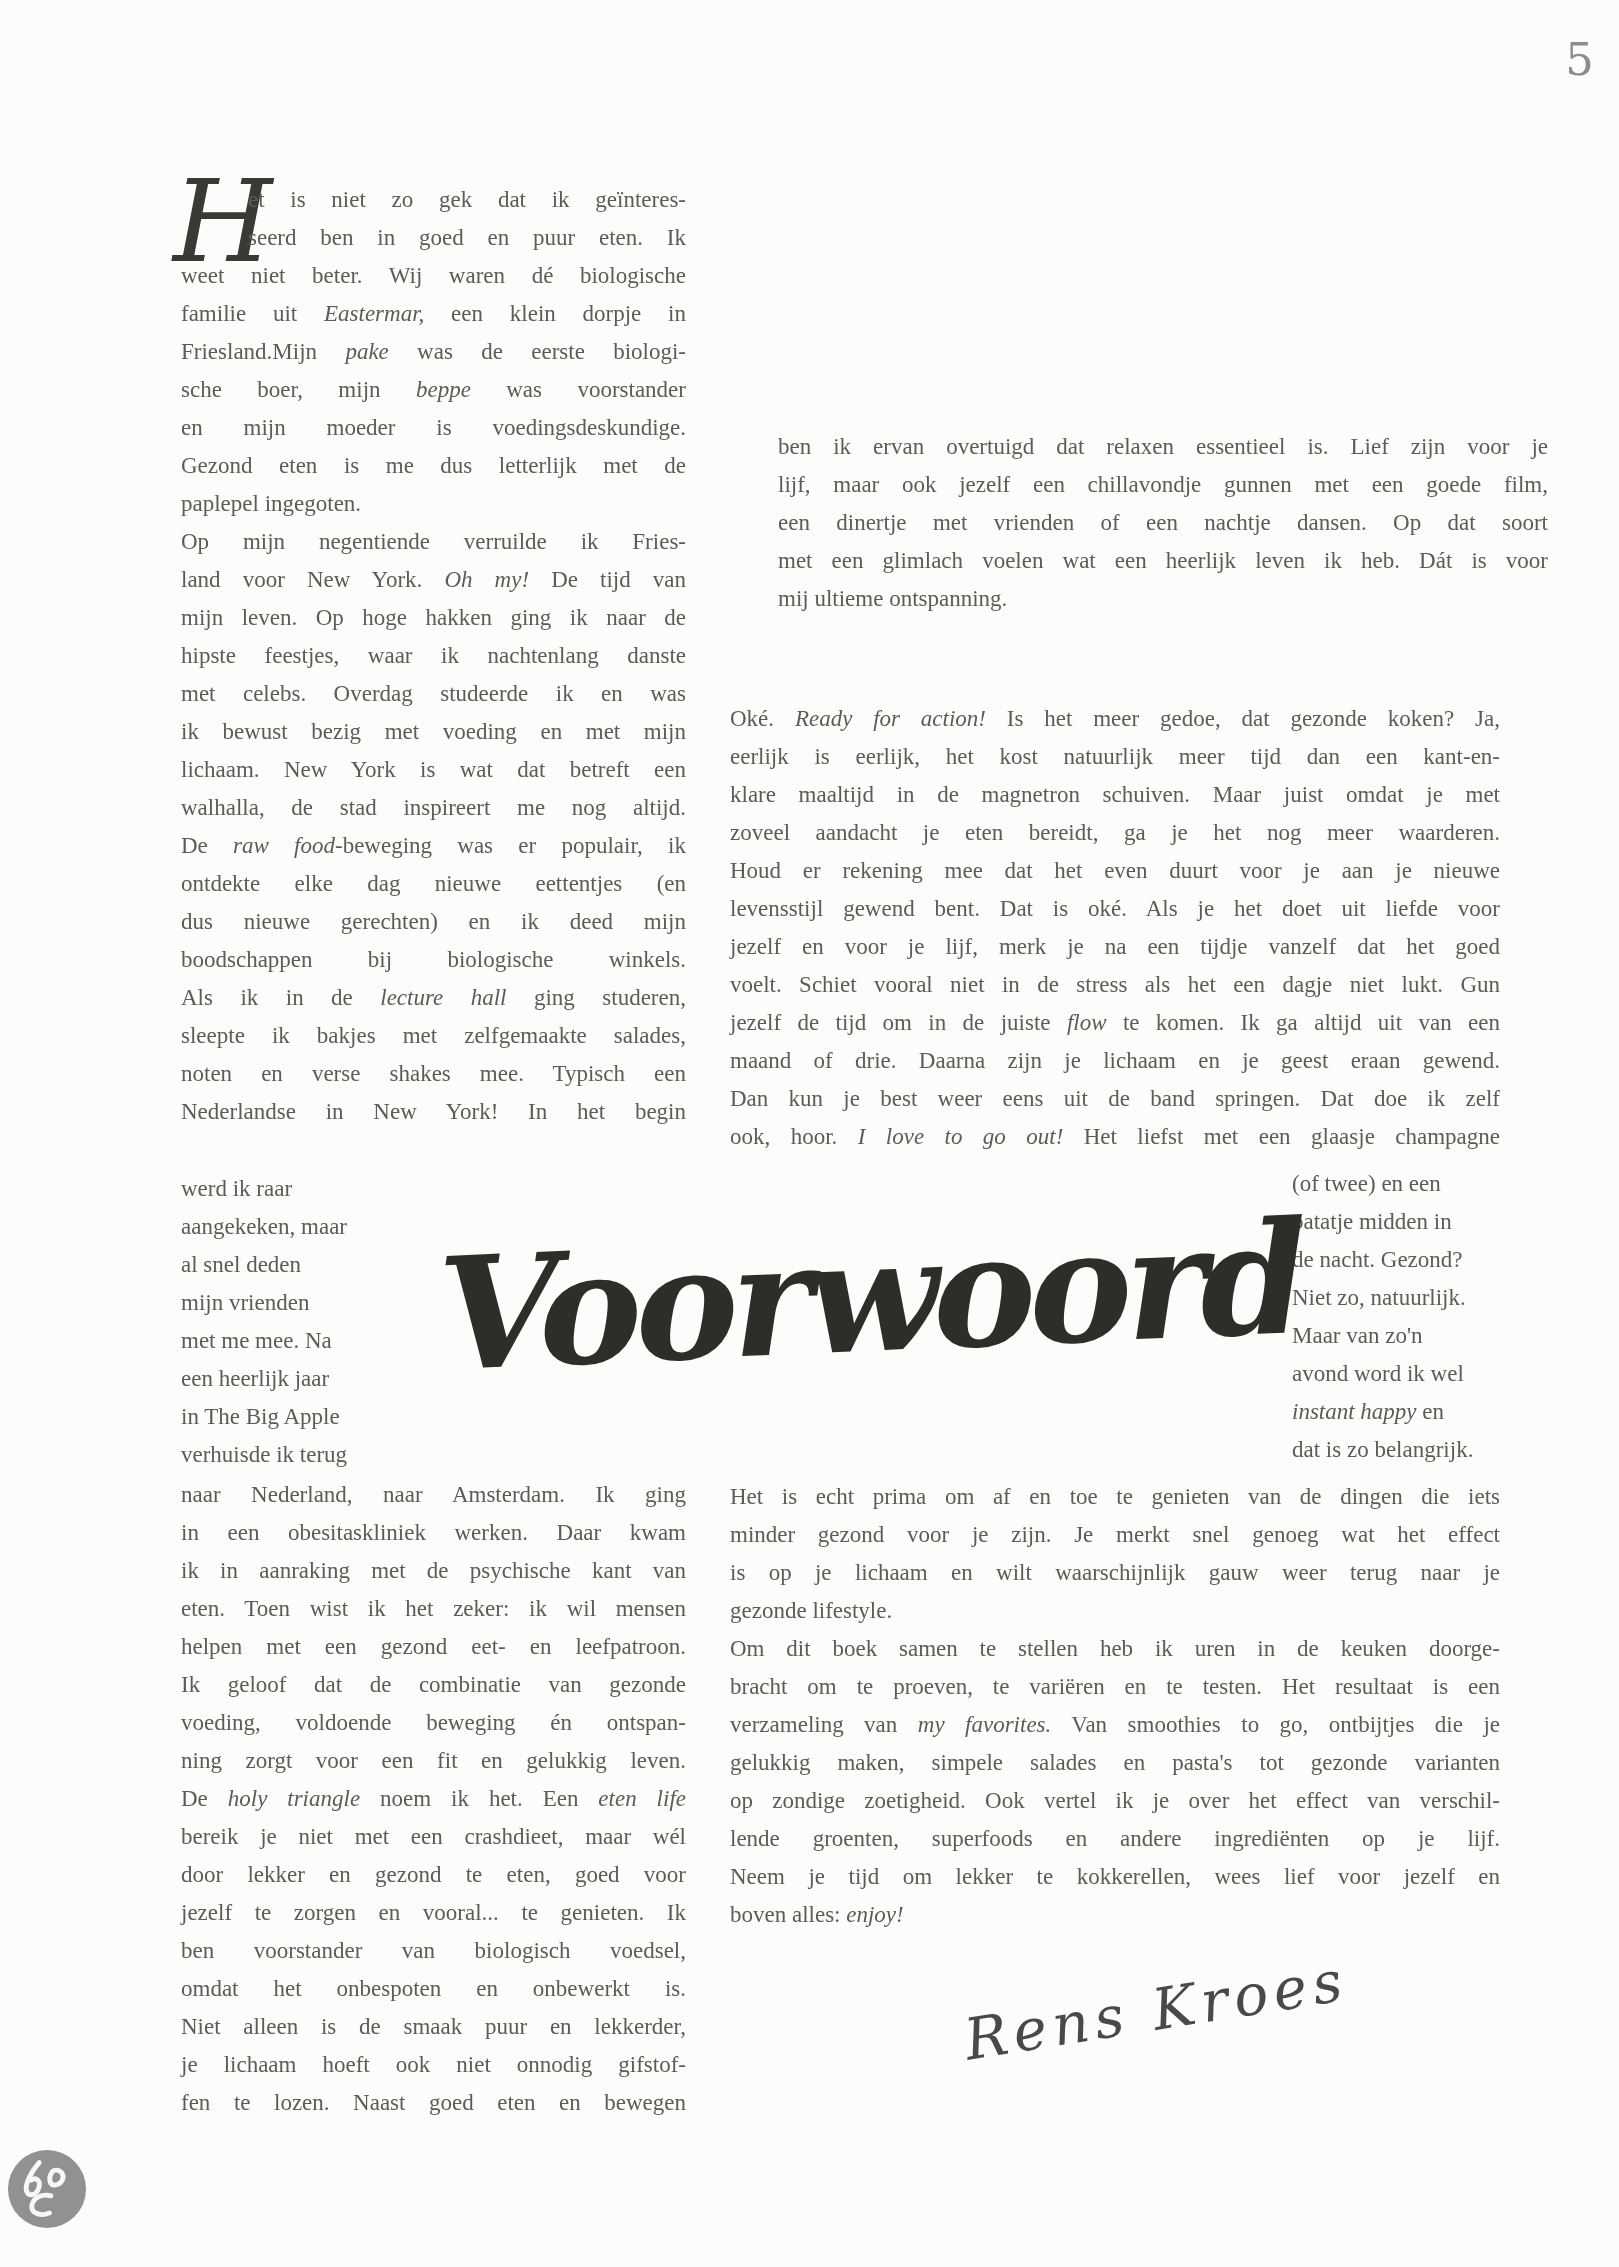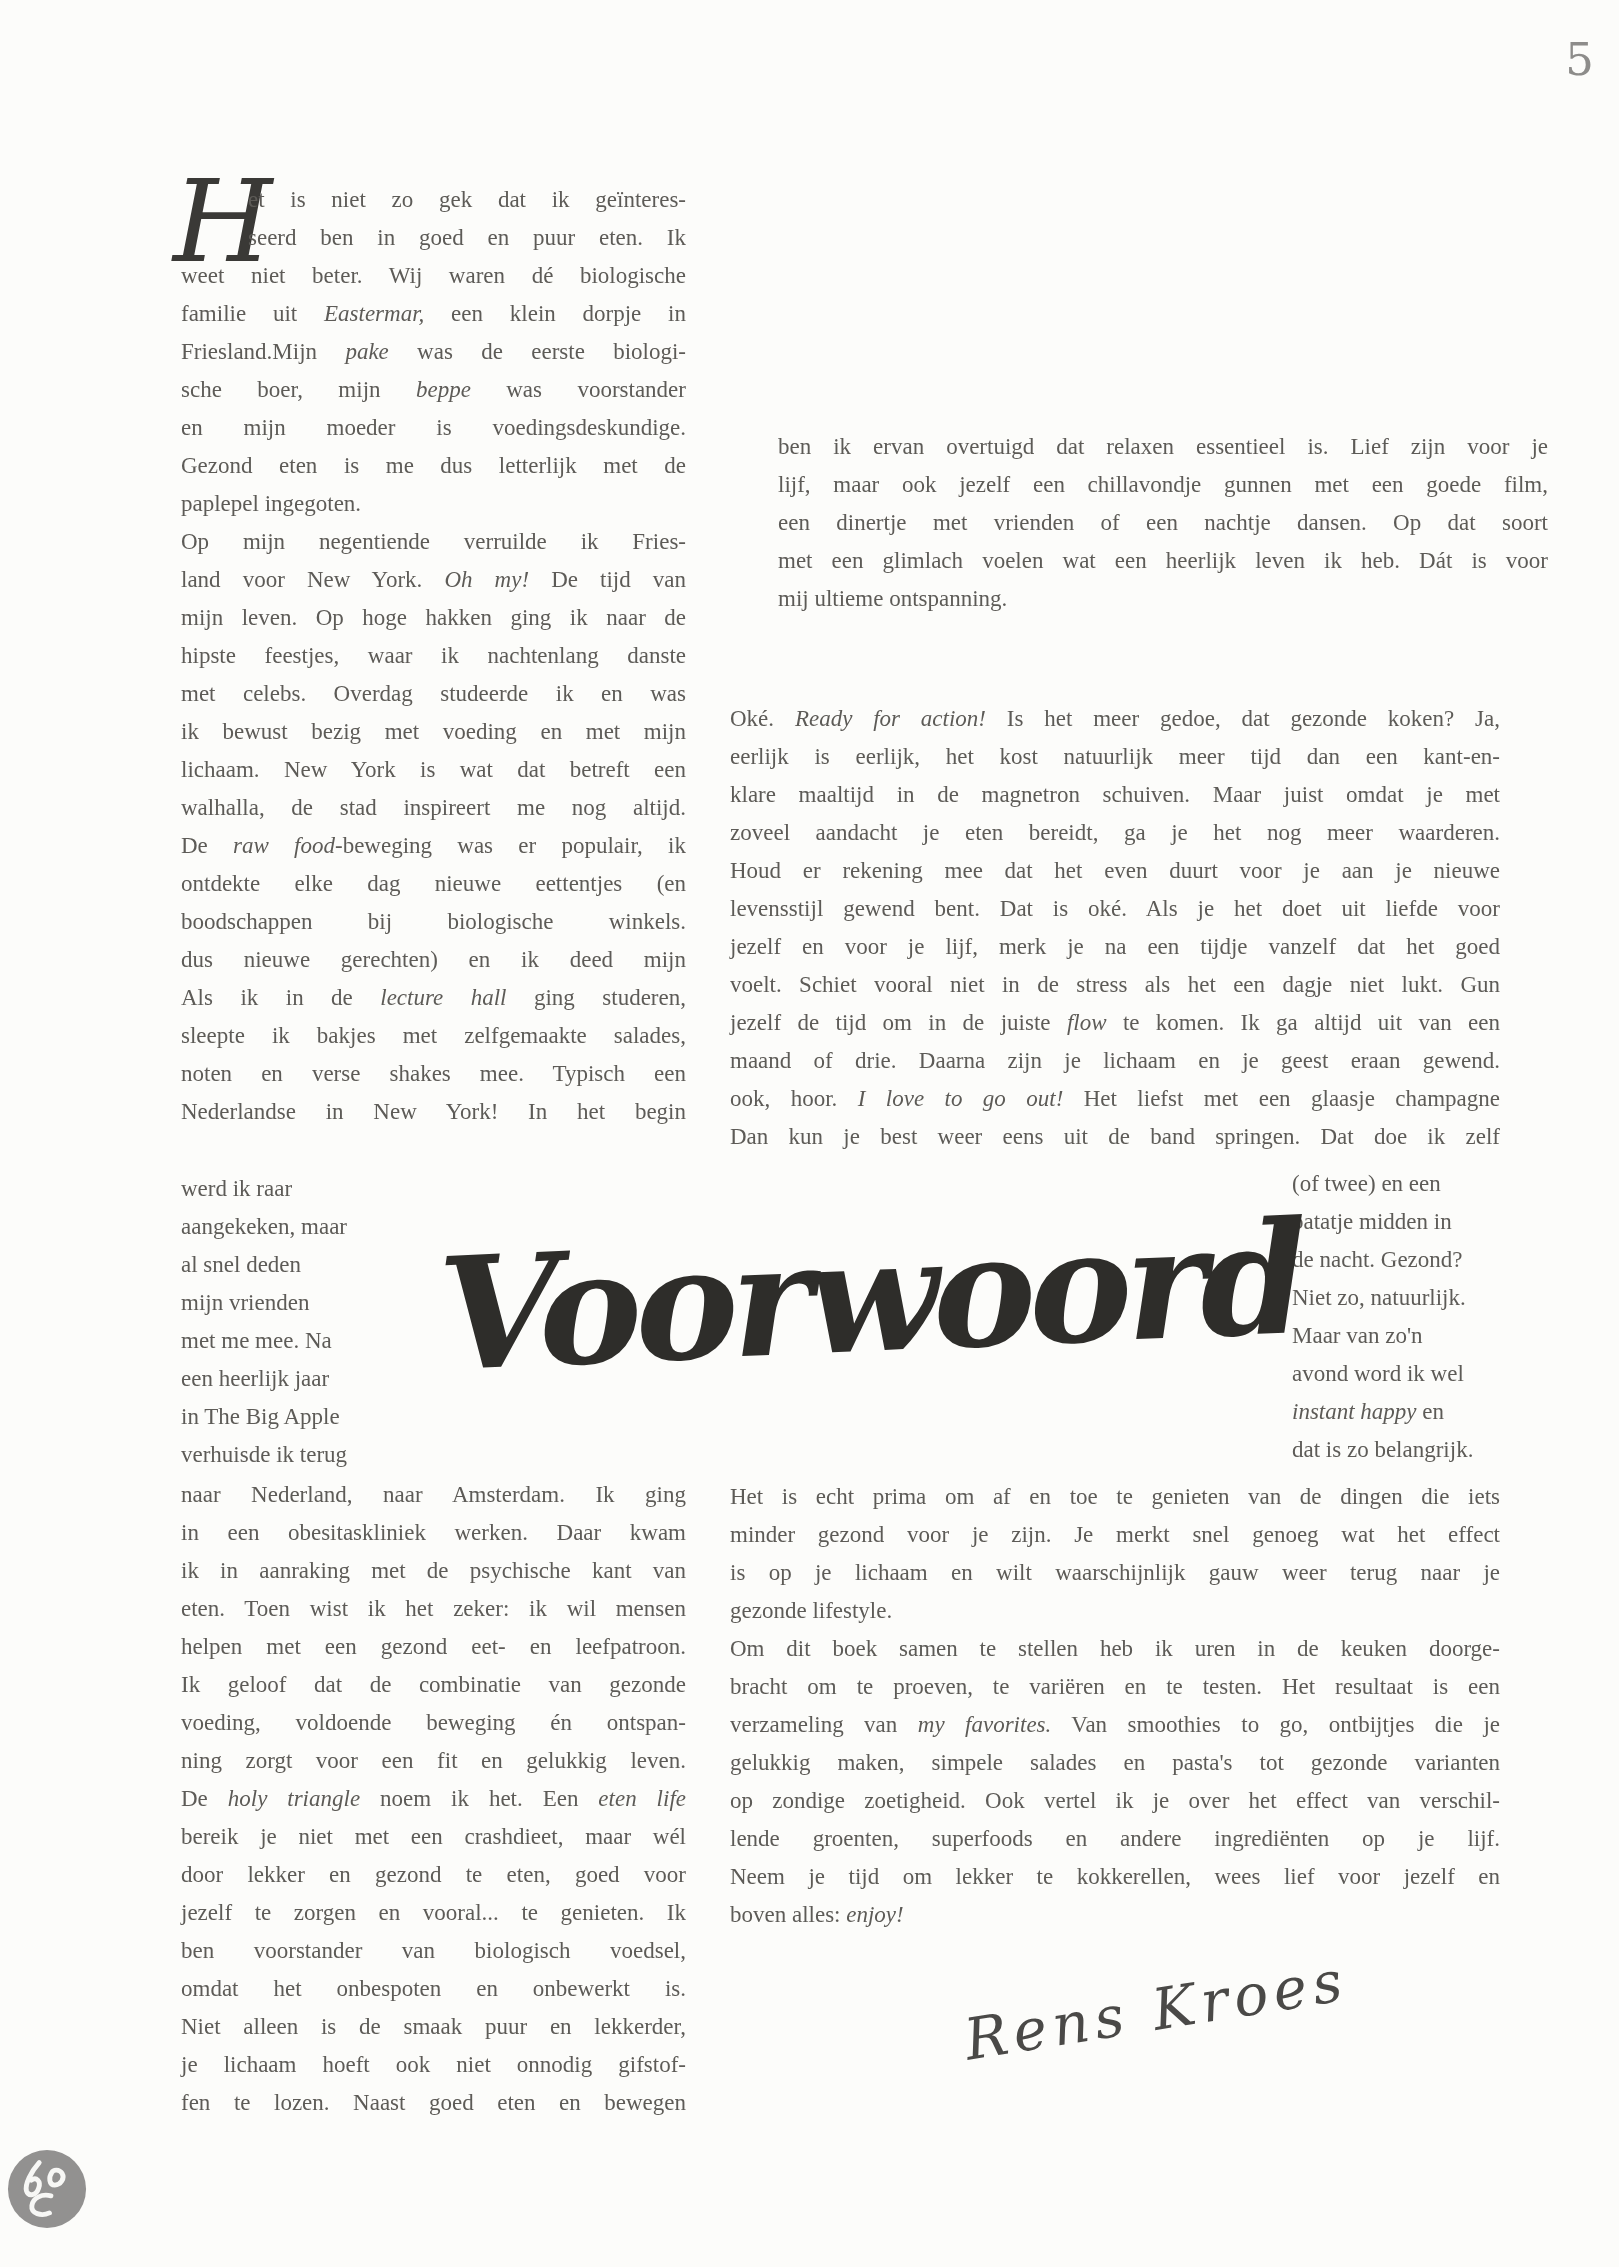--- a/index.html
+++ b/index.html
@@ -74,22 +74,22 @@
       <div class="tl j"><span>Op mijn negentiende verruilde ik Fries-</span></div>
       <div class="tl j"><span>land voor New York. </span><span class="it">Oh my!</span><span> De tijd van</span></div>
       <div class="tl j"><span>mijn leven. Op hoge hakken ging ik naar de</span></div>
       <div class="tl j"><span>hipste feestjes, waar ik nachtenlang danste</span></div>
       <div class="tl j"><span>met celebs. Overdag studeerde ik en was</span></div>
       <div class="tl j"><span>ik bewust bezig met voeding en met mijn</span></div>
       <div class="tl j"><span>lichaam. New York is wat dat betreft een</span></div>
       <div class="tl j"><span>walhalla, de stad inspireert me nog altijd.</span></div>
       <div class="tl j"><span>De </span><span class="it">raw food</span><span>-beweging was er populair, ik</span></div>
       <div class="tl j"><span>ontdekte elke dag nieuwe eettentjes (en</span></div>
+      <div class="tl j"><span>dus nieuwe gerechten) en ik deed mijn</span></div>
       <div class="tl j"><span>boodschappen bij biologische winkels.</span></div>
-      <div class="tl j"><span>dus nieuwe gerechten) en ik deed mijn</span></div>
       <div class="tl j"><span>Als ik in de </span><span class="it">lecture hall</span><span> ging studeren,</span></div>
       <div class="tl j"><span>sleepte ik bakjes met zelfgemaakte salades,</span></div>
       <div class="tl j"><span>noten en verse shakes mee. Typisch een</span></div>
       <div class="tl j"><span>Nederlandse in New York! In het begin</span></div>
     </div>
   <div class="block" id="leftN">
       <div class="tl"><span>werd ik raar</span></div>
       <div class="tl"><span>aangekeken, maar</span></div>
       <div class="tl"><span>al snel deden</span></div>
       <div class="tl"><span>mijn vrienden</span></div>
@@ -129,22 +129,22 @@
       <div class="tl j"><span>Oké. </span><span class="it">Ready for action!</span><span> Is het meer gedoe, dat gezonde koken? Ja,</span></div>
       <div class="tl j"><span>eerlijk is eerlijk, het kost natuurlijk meer tijd dan een kant-en-</span></div>
       <div class="tl j"><span>klare maaltijd in de magnetron schuiven. Maar juist omdat je met</span></div>
       <div class="tl j"><span>zoveel aandacht je eten bereidt, ga je het nog meer waarderen.</span></div>
       <div class="tl j"><span>Houd er rekening mee dat het even duurt voor je aan je nieuwe</span></div>
       <div class="tl j"><span>levensstijl gewend bent. Dat is oké. Als je het doet uit liefde voor</span></div>
       <div class="tl j"><span>jezelf en voor je lijf, merk je na een tijdje vanzelf dat het goed</span></div>
       <div class="tl j"><span>voelt. Schiet vooral niet in de stress als het een dagje niet lukt. Gun</span></div>
       <div class="tl j"><span>jezelf de tijd om in de juiste </span><span class="it">flow</span><span> te komen. Ik ga altijd uit van een</span></div>
       <div class="tl j"><span>maand of drie. Daarna zijn je lichaam en je geest eraan gewend.</span></div>
+      <div class="tl j"><span>Dan kun je best weer eens uit de band springen. Dat doe ik zelf</span></div>
       <div class="tl j"><span>ook, hoor. </span><span class="it">I love to go out!</span><span> Het liefst met een glaasje champagne</span></div>
-      <div class="tl j"><span>Dan kun je best weer eens uit de band springen. Dat doe ik zelf</span></div>
     </div>
   <div class="block" id="rightN">
       <div class="tl"><span>(of twee) en een</span></div>
       <div class="tl"><span>patatje midden in</span></div>
       <div class="tl"><span>de nacht. Gezond?</span></div>
       <div class="tl"><span>Niet zo, natuurlijk.</span></div>
       <div class="tl"><span>Maar van zo'n</span></div>
       <div class="tl"><span>avond word ik wel</span></div>
       <div class="tl"><span class="it">instant happy</span><span> en</span></div>
       <div class="tl"><span>dat is zo belangrijk.</span></div>

